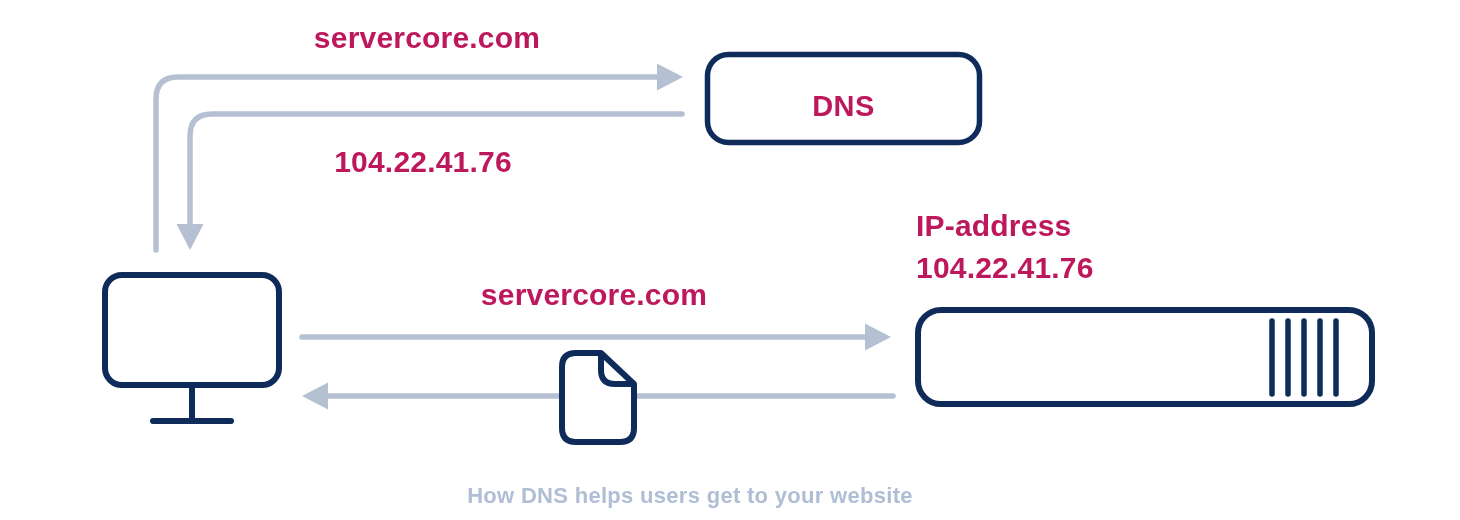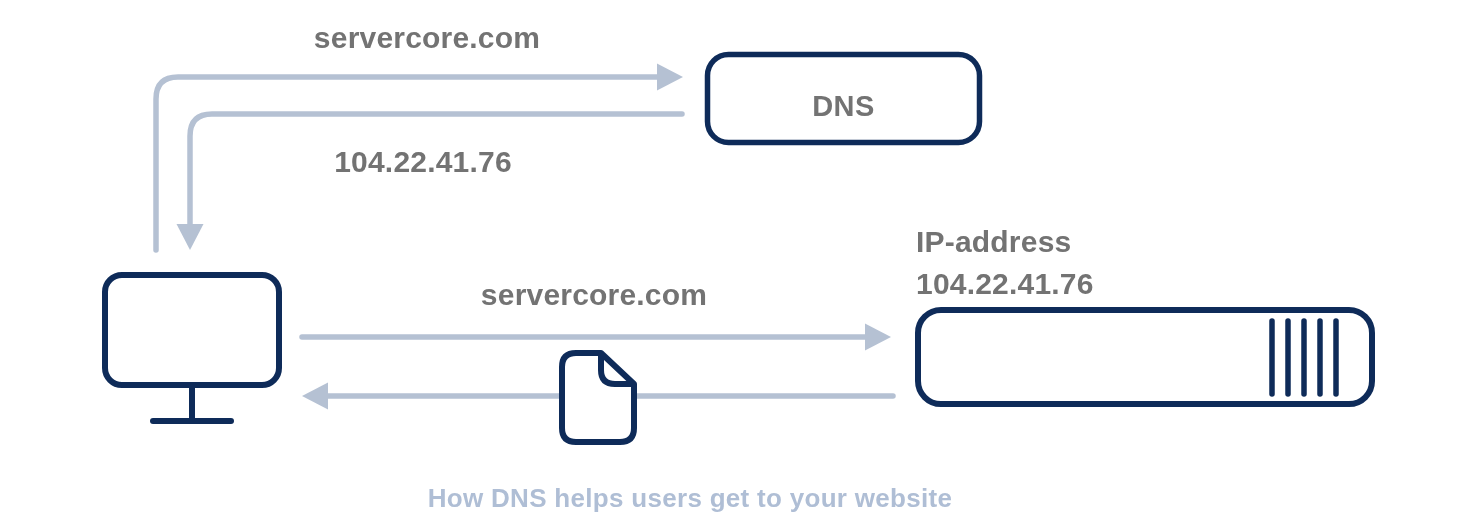--- a/index.html
+++ b/index.html
@@ -15,43 +15,43 @@
     background: #ffffff;
     overflow: hidden;
   }
   .canvas svg {
     position: absolute;
     left: 0;
     top: 0;
   }
   .lbl {
     position: absolute;
-    color: #737373;
+    color: #be185d;
     font-weight: 700;
     font-size: 30px;
     line-height: 34px;
     white-space: nowrap;
     letter-spacing: 0.2px;
   }
   .lbl-center { transform: translateX(-50%); }
   .lbl-dns-request   { left: 427px; top: 21px; }
   .lbl-dns-response  { left: 423px; top: 145px; }
   .lbl-server-request{ left: 594px; top: 278px; }
-  .lbl-server-ip     { left: 916px; top: 205px; line-height: 42px; margin-top: 16px; }
+  .lbl-server-ip     { left: 916px; top: 205px; line-height: 42px; }
   .lbl-dns-node {
     left: 705px; top: 52px; width: 277px; height: 108px;
     display: flex; align-items: center; justify-content: center;
     font-size: 29px; letter-spacing: 0.5px;
   }
   .caption {
     position: absolute;
     left: 0; top: 483px; width: 1380px;
     text-align: center;
     color: #afbed5;
-    font-size: 26px;
+    font-size: 22px;
     font-weight: 700;
     letter-spacing: 0.3px;
   }
 </style>
 </head>
 <body>
 
 <div class="canvas">
 
   <svg width="1460" height="520" viewBox="0 0 1460 520">

